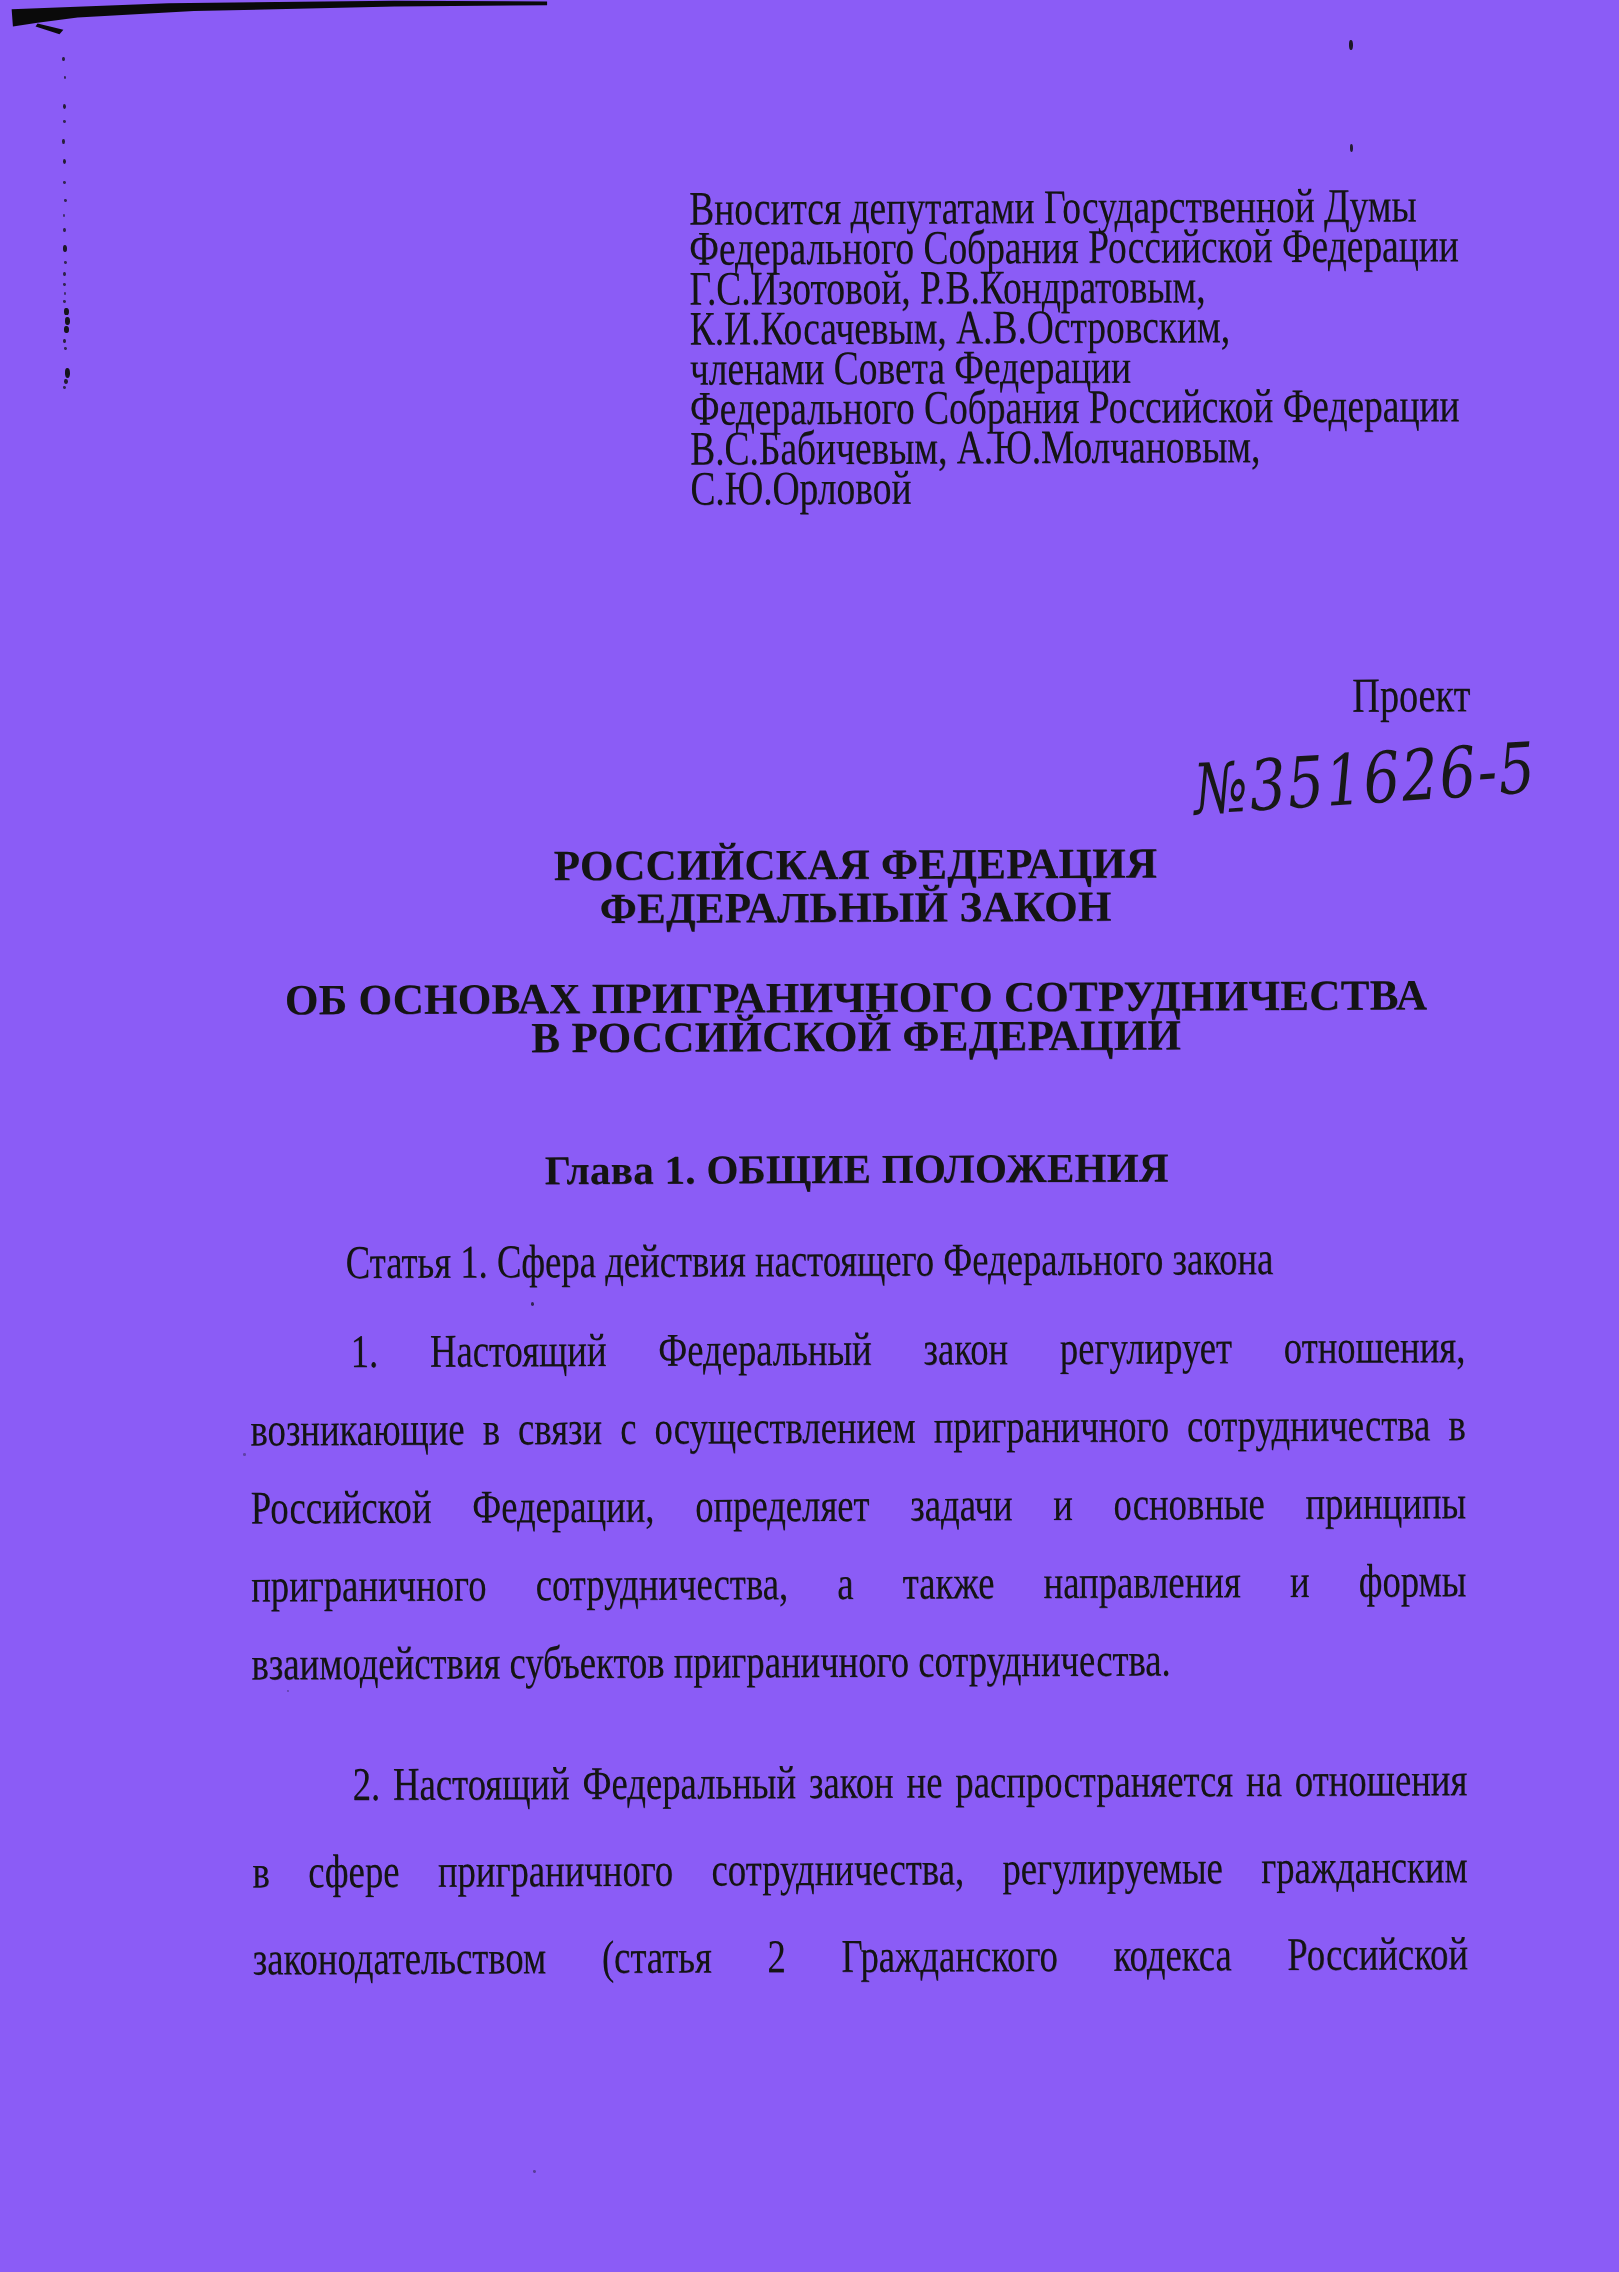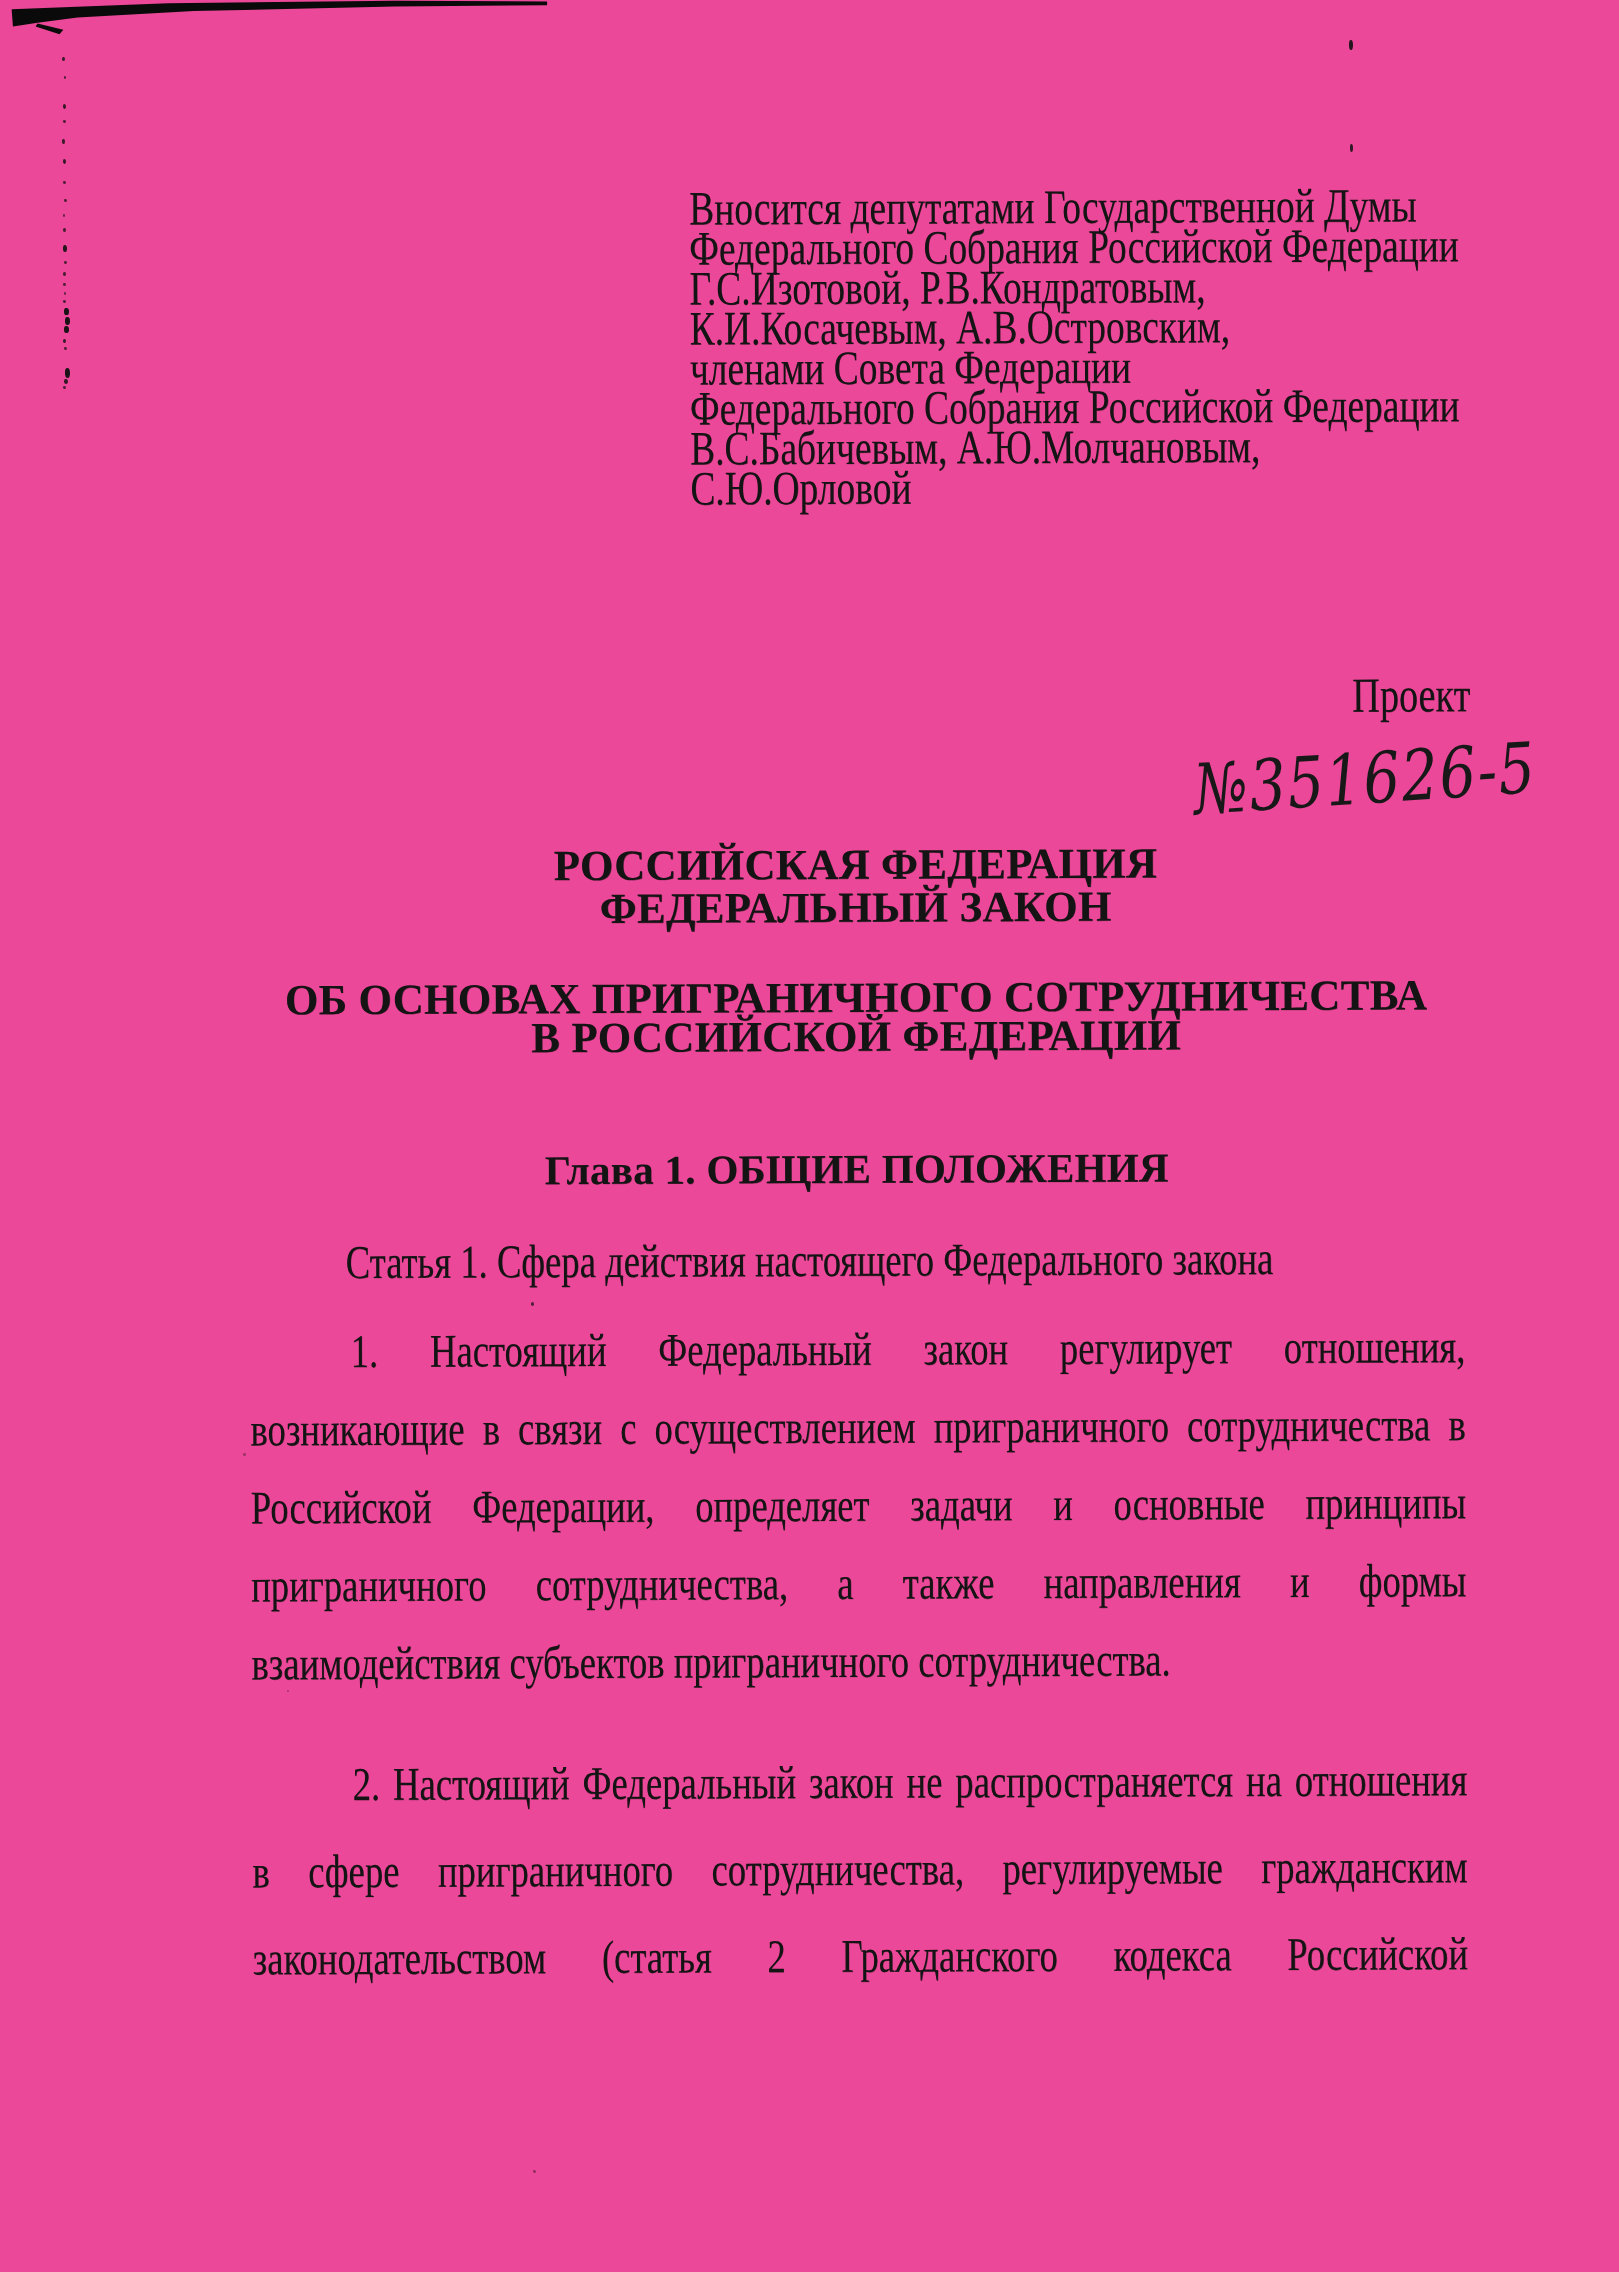--- a/index.html
+++ b/index.html
@@ -1,19 +1,19 @@
 <!DOCTYPE html>
 <html style="font-size:10.4px"><head>
 <meta charset="utf-8">
 <style>
   html,body{margin:0;padding:0;background:#e8e8e8;}
   .page{
     position:relative;
     width:1620px;height:2273px;
-    background:#ec4899;
+    background:#8b5cf6;
     overflow:hidden;
     font-family:"Liberation Serif","DejaVu Serif",serif;
     color:#141414;
   }
   .content{position:absolute;left:0;top:0;width:100%;height:100%;
     transform:rotate(-0.25deg);transform-origin:809px 1100px;}
   .abs{position:absolute;}
   .squeeze{transform:scaleX(0.78);transform-origin:0 0;}
   .ink{text-shadow:0.4px 0.4px 0.5px rgba(10,10,10,0.45);}
   

